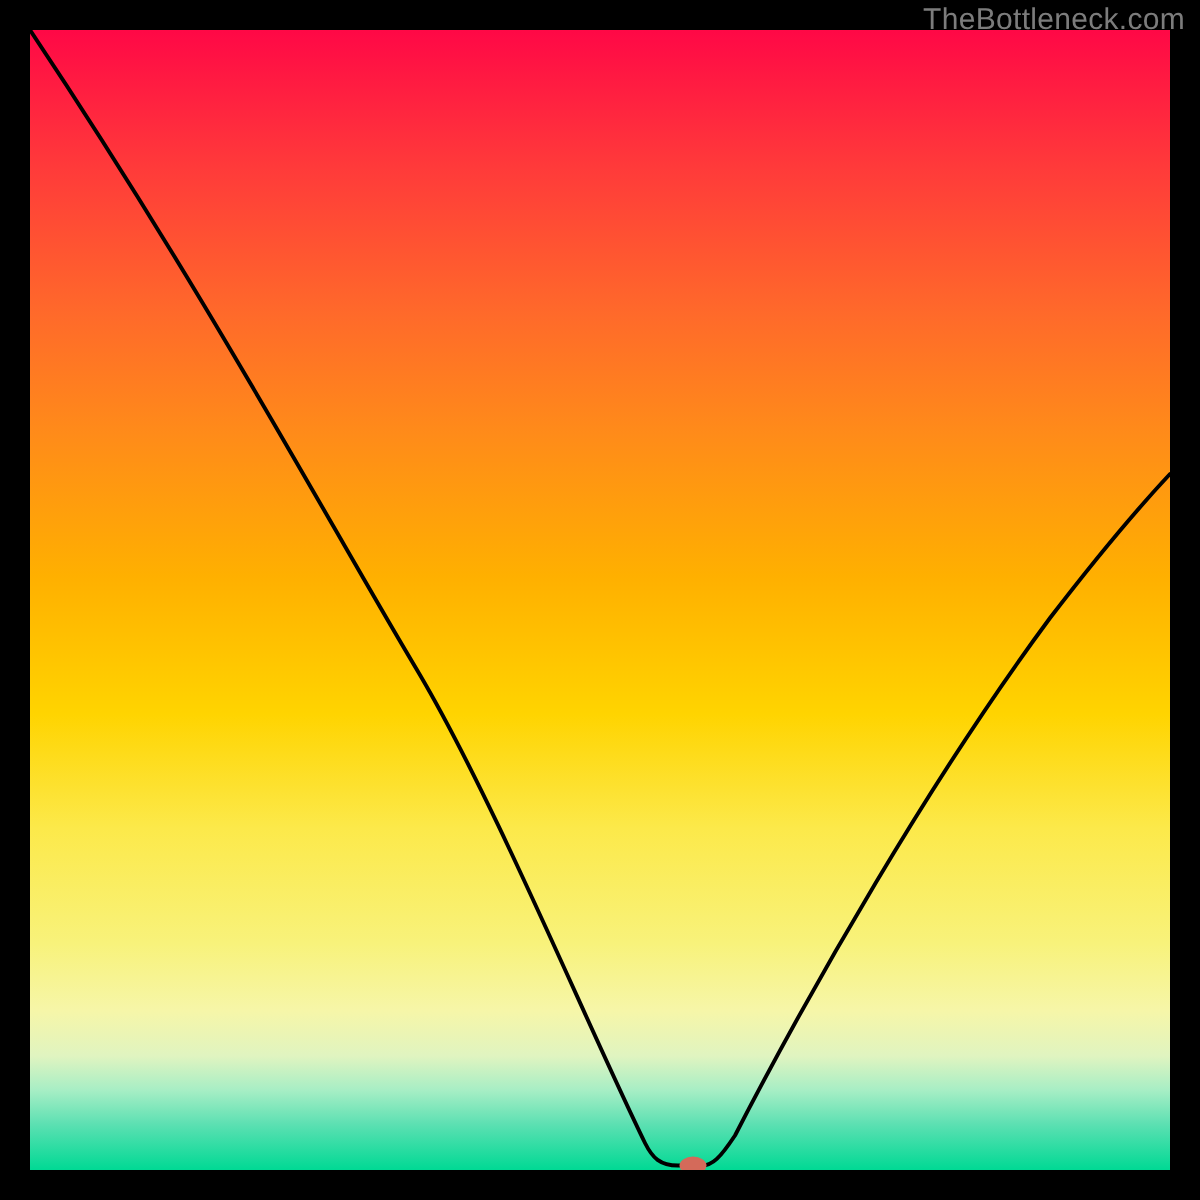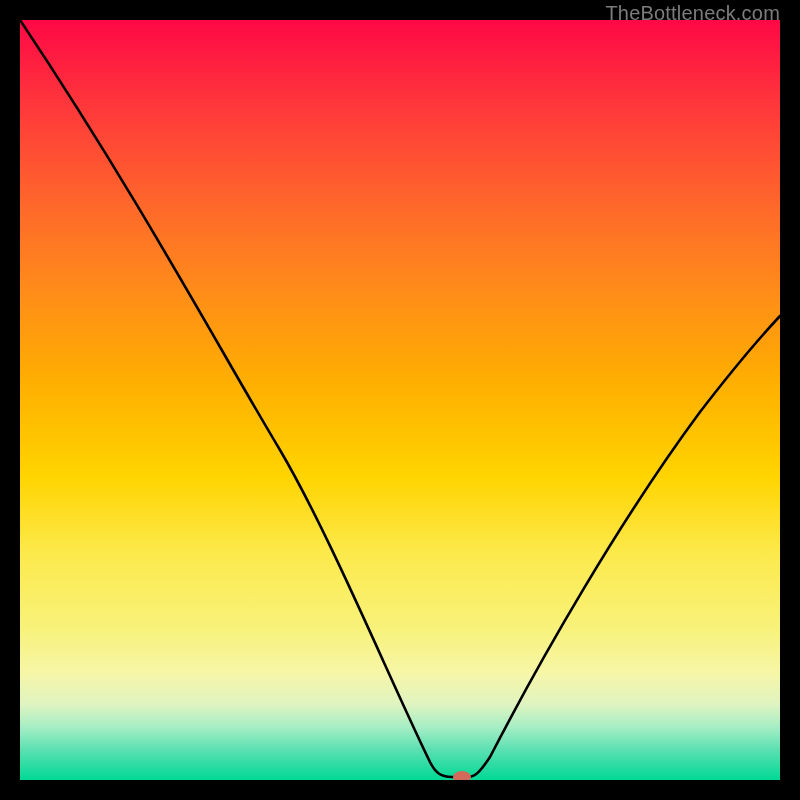--- a/index.html
+++ b/index.html
@@ -52,21 +52,21 @@
     stroke-linecap: round;
     stroke-linejoin: round;
   }
   .marker {
     fill: #d46a5a;
     stroke: none;
   }
   .watermark {
     position: absolute;
     top: 2px;
-    right: 20px;
+    right: 10px;
     font-family: Arial, Helvetica, sans-serif;
     font-size: 20px;
     color: #7c7c7c;
     letter-spacing: 0.2px;
     user-select: none;
   }
 </style>
 </head>
 <body>
 

